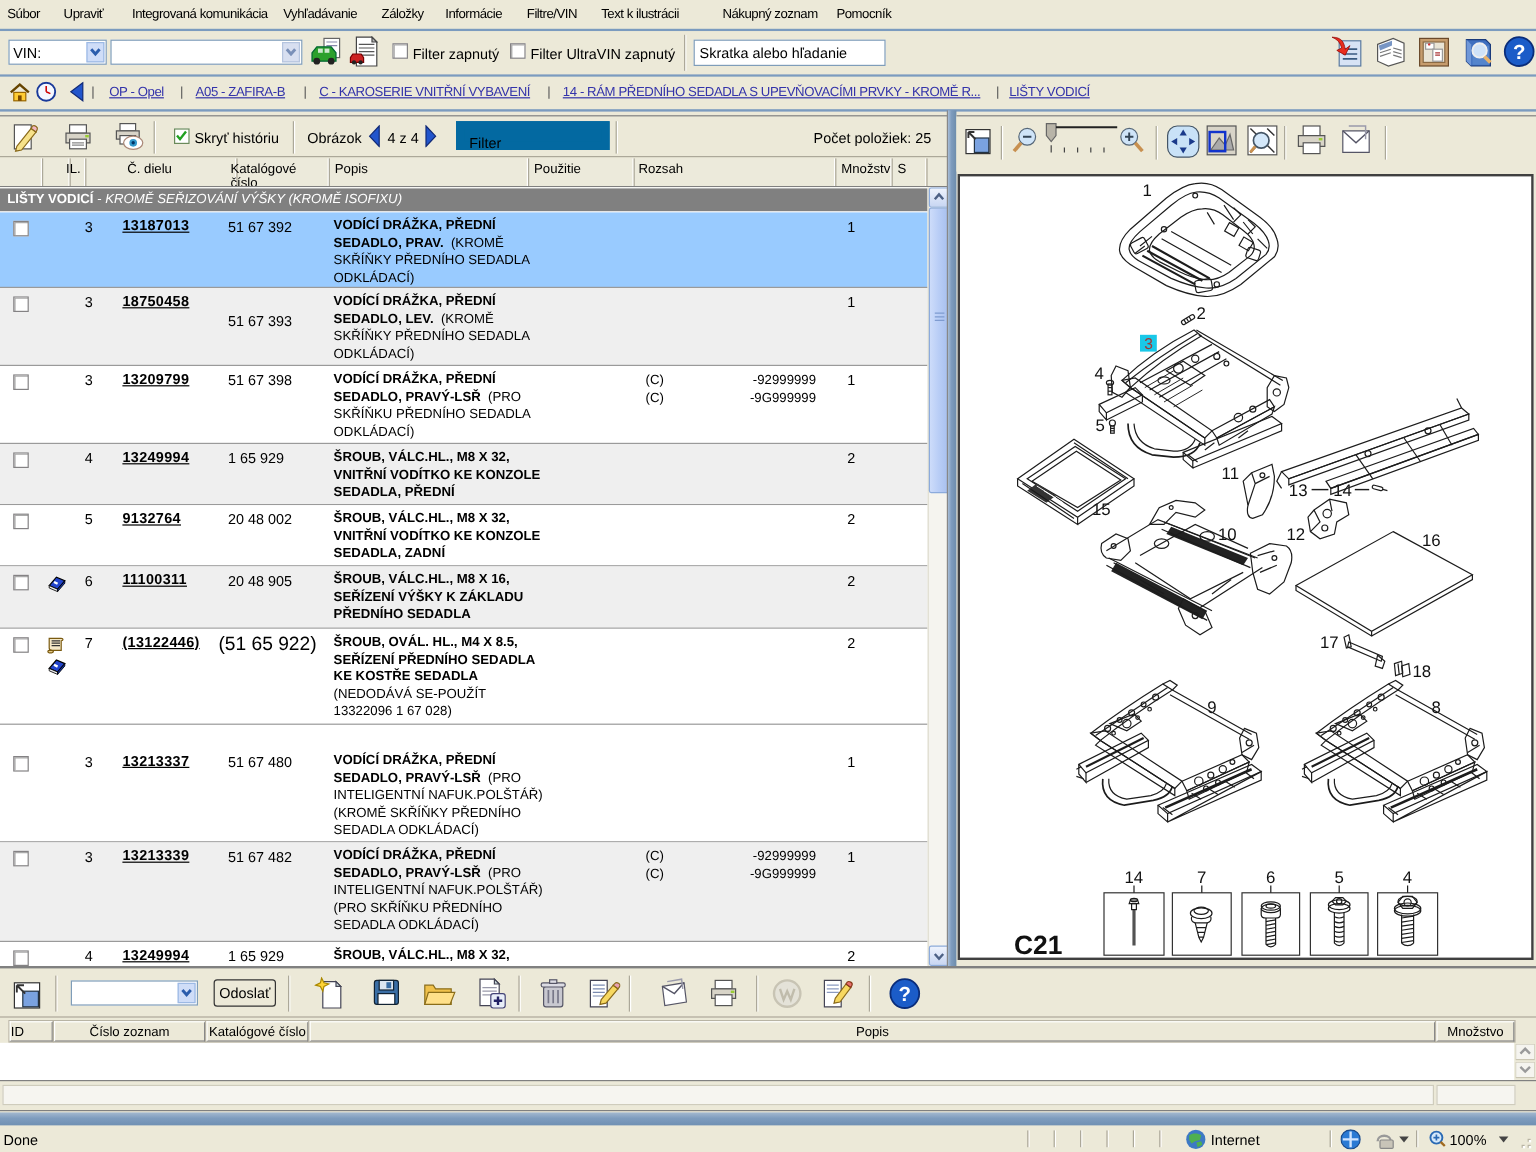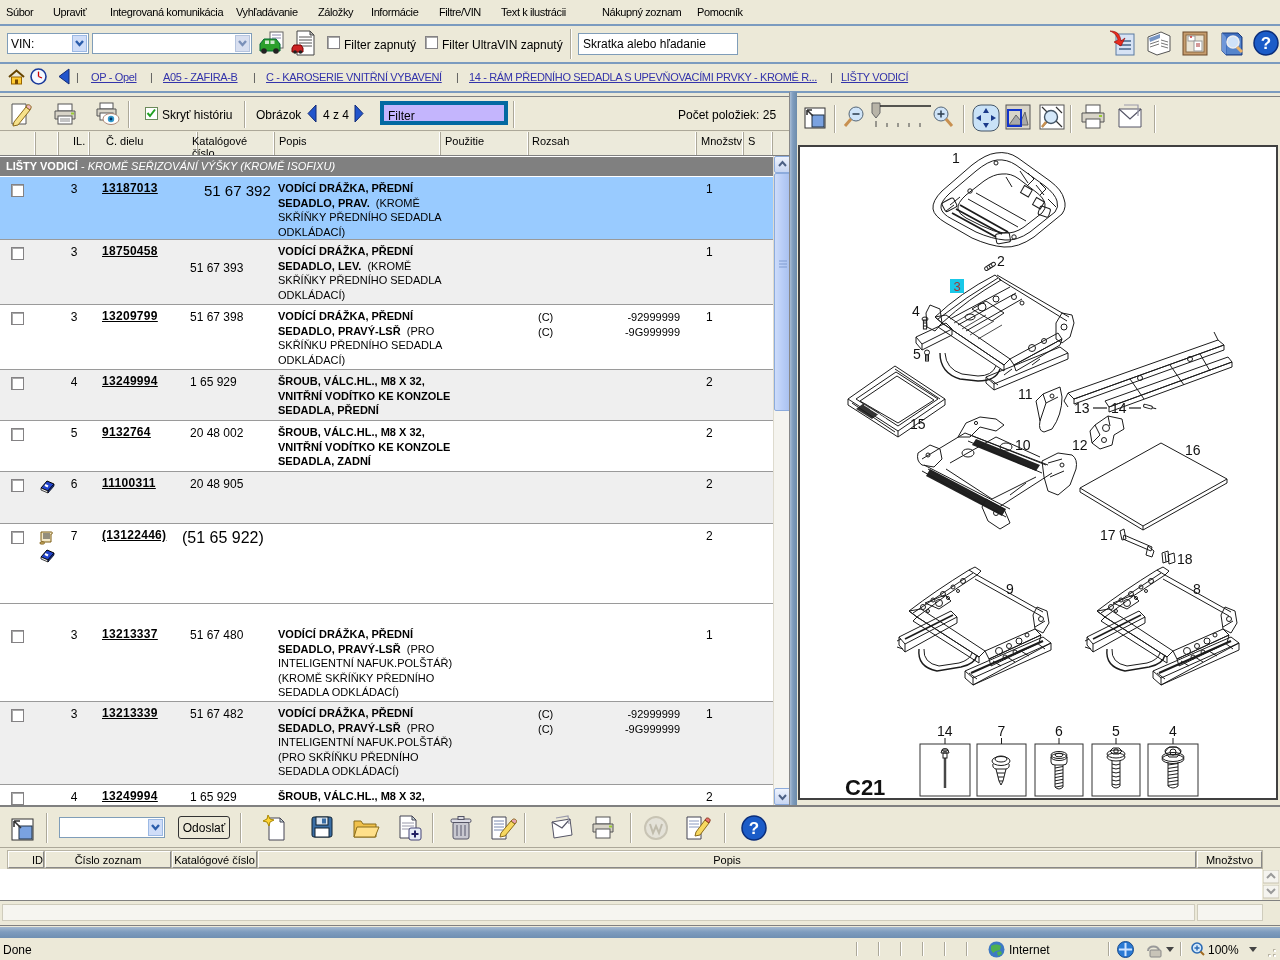--- a/index.html
+++ b/index.html
@@ -211,47 +211,47 @@
   <span class="ab" style="left:162px;top:11px;font-size:12px">Skryť históriu</span>
   <div class="sep-v" style="left:244px;top:4px;height:27px"></div>
   <span class="ab" style="left:256px;top:11px;font-size:12px">Obrázok</span>
   <svg class="ab" style="left:306px;top:7px" width="12" height="19">
       <path d="M10 1 L2 9.5 L10 18 Z" fill="#2255cc" stroke="#112a77"></path>
     </svg>
   <span class="ab" style="left:323px;top:11px;font-size:12px">4 z 4</span>
   <svg class="ab" style="left:353px;top:7px" width="12" height="19">
       <path d="M2 1 L10 9.5 L2 18 Z" fill="#2255cc" stroke="#112a77"></path>
     </svg>
-  <div class="ab" style="left:380px;top:4px;width:128px;height:24px;background:#c4b5fd;border:4px solid #0369a1">
+  <div class="ab" style="left:380px;top:4px;width:128px;height:24px;background:#0369a1;border:7px solid #0369a1">
     <span class="ab" style="left:4px;top:4px;font-size:12px">Filter</span>
   </div>
   <div class="sep-v" style="left:513px;top:4px;height:27px"></div>
   <span class="ab" style="left:678px;top:11px;font-size:12px">Počet položiek: 25</span>
 </div>
 
 <div class="ab" style="left:0;top:132px;width:790px;height:24px;background:#eceadb;border-bottom:1px solid #808080">
   <div class="hcell" style="left:0;width:36px"></div>
   <div class="hcell" style="left:36px;width:23px"></div>
-  <div class="hcell" style="left:69px;width:21px">IL.</div>
+  <div class="hcell" style="left:51px;width:21px">IL.</div>
   <div class="hcell" style="left:102px;width:96px">Č. dielu</div>
   <div class="hcell" style="left:188px;width:87px">Katalógové<br>číslo</div>
   <div class="hcell" style="left:275px;width:166px">Popis</div>
   <div class="hcell" style="left:441px;width:88px">Použitie</div>
   <div class="hcell" style="left:528px;width:169px">Rozsah</div>
   <div class="hcell" style="left:697px;width:47px">Množstv</div>
   <div class="hcell" style="left:744px;width:29px">S</div>
 </div>
 
 <div class="ab" id="tbody" style="left:0;top:156px;width:790px;height:649px;overflow:hidden;background:#fff">
 <div class="secbar" style="top:1px"><b>LIŠTY VODICÍ</b> - <i>KROMĚ SEŘIZOVÁNÍ VÝŠKY (KROMĚ ISOFIXU)</i></div>
 <div class="row" style="top:21px;height:63px;background:#99cbff">
   <div class="cbx" style="left:11px;top:7px"></div>
   <span class="ab" style="left:59px;top:5px;width:30px;text-align:center;font-size:12px">3</span>
   <a class="plnk ab" style="left:102px;top:4px">13187013</a>
-  <span class="ab" style="left:204px;top:5px;font-size:15px">51 67 392</span>
+  <span class="ab" style="left:190px;top:5px;font-size:12px">51 67 392</span>
   <div class="rtxt" style="left:278px;top:4px;width:195px"><b>VODÍCÍ DRÁŽKA, PŘEDNÍ<br>SEDADLO, PRAV.</b>&nbsp; (KROMĚ<br>SKŘÍŇKY PŘEDNÍHO SEDADLA<br>ODKLÁDACÍ)</div>
   <span class="ab" style="left:706px;top:5px;font-size:12px">1</span>
 </div>
 <div class="row" style="top:84px;height:65px;background:#efefef">
   <div class="cbx" style="left:11px;top:7px"></div>
   <span class="ab" style="left:59px;top:5px;width:30px;text-align:center;font-size:12px">3</span>
   <a class="plnk ab" style="left:102px;top:4px">18750458</a>
   <span class="ab" style="left:190px;top:21px;font-size:12px">51 67 393</span>
   <div class="rtxt" style="left:278px;top:4px;width:195px"><b>VODÍCÍ DRÁŽKA, PŘEDNÍ<br>SEDADLO, LEV.</b>&nbsp; (KROMĚ<br>SKŘÍŇKY PŘEDNÍHO SEDADLA<br>ODKLÁDACÍ)</div>
   <span class="ab" style="left:706px;top:5px;font-size:12px">1</span>
@@ -286,20 +286,21 @@
   <div class="cbx" style="left:11px;top:7px"></div>
   <div class="ab" style="left:39px;top:6px"><svg width="17" height="16" viewBox="0 0 17 16">
           <path d="M2 10 L8 3 L15 6 L9 13 Z" fill="#2244cc" stroke="#000"></path>
           <path d="M2 10 L2 12 L9 15 L9 13 Z" fill="#eee" stroke="#000" stroke-width="0.7"></path>
           <path d="M9 15 L15 8 L15 6 L9 13 Z" fill="#1133aa" stroke="#000" stroke-width="0.7"></path>
           <path d="M6 7 L9 8.5" stroke="#fff" stroke-width="2"></path>
         </svg></div>
   <span class="ab" style="left:59px;top:5px;width:30px;text-align:center;font-size:12px">6</span>
   <a class="plnk ab" style="left:102px;top:4px">11100311</a>
   <span class="ab" style="left:190px;top:5px;font-size:12px">20 48 905</span>
+  <div class="rtxt" style="left:278px;top:4px;width:195px"><b>ŠROUB, VÁLC.HL., M8 X 16,<br>SEŘÍZENÍ VÝŠKY K ZÁKLADU<br>PŘEDNÍHO SEDADLA</b></div>
   <span class="ab" style="left:706px;top:5px;font-size:12px">2</span>
 </div>
 <div class="row" style="top:368px;height:80px;background:#ffffff">
   <div class="cbx" style="left:11px;top:7px"></div>
   <div class="ab" style="left:39px;top:6px"><svg width="16" height="15" viewBox="0 0 16 15">
           <path d="M2 2 L12 2 C14 2 14 4 12 4 L12 12 L4 12 C2 12 2 10 2 10 Z" fill="#f5e9c8" stroke="#7a5a10"></path>
           <g stroke="#333" stroke-width="1">
             <line x1="4" y1="4" x2="11" y2="4"></line>
             <line x1="4" y1="6" x2="11" y2="6"></line>
             <line x1="4" y1="8" x2="11" y2="8"></line>
@@ -308,20 +309,21 @@
         </svg></div>
   <div class="ab" style="left:39px;top:23px"><svg width="17" height="16" viewBox="0 0 17 16">
           <path d="M2 10 L8 3 L15 6 L9 13 Z" fill="#2244cc" stroke="#000"></path>
           <path d="M2 10 L2 12 L9 15 L9 13 Z" fill="#eee" stroke="#000" stroke-width="0.7"></path>
           <path d="M9 15 L15 8 L15 6 L9 13 Z" fill="#1133aa" stroke="#000" stroke-width="0.7"></path>
           <path d="M6 7 L9 8.5" stroke="#fff" stroke-width="2"></path>
         </svg></div>
   <span class="ab" style="left:59px;top:5px;width:30px;text-align:center;font-size:12px">7</span>
   <a class="plnk ab" style="left:102px;top:4px">(13122446)</a>
   <span class="ab" style="left:182px;top:5px;font-size:16px">(51 65 922)</span>
+  <div class="rtxt" style="left:278px;top:4px;width:195px"><b>ŠROUB, OVÁL. HL., M4 X 8.5,<br>SEŘÍZENÍ PŘEDNÍHO SEDADLA<br>KE KOSTŘE SEDADLA</b><br>(NEDODÁVÁ SE-POUŽÍT<br>13322096 1 67 028)</div>
   <span class="ab" style="left:706px;top:5px;font-size:12px">2</span>
 </div>
 <div class="row" style="top:467px;height:79px;background:#ffffff">
   <div class="cbx" style="left:11px;top:7px"></div>
   <span class="ab" style="left:59px;top:5px;width:30px;text-align:center;font-size:12px">3</span>
   <a class="plnk ab" style="left:102px;top:4px">13213337</a>
   <span class="ab" style="left:190px;top:5px;font-size:12px">51 67 480</span>
   <div class="rtxt" style="left:278px;top:4px;width:195px"><b>VODÍCÍ DRÁŽKA, PŘEDNÍ<br>SEDADLO, PRAVÝ-LSŘ</b>&nbsp; (PRO<br>INTELIGENTNÍ NAFUK.POLŠTÁŘ)<br>(KROMĚ SKŘÍŇKY PŘEDNÍHO<br>SEDADLA ODKLÁDACÍ)</div>
   <span class="ab" style="left:706px;top:5px;font-size:12px">1</span>
 </div>
@@ -816,21 +818,21 @@
     <path d="M22 6 L26 9 L27 7 C28 5 24.5 3 23 4.5 Z" fill="#e87070" stroke="#8a3a1a"></path>
   </svg>
   <div class="sep-v" style="left:724px;top:6px;height:30px"></div>
   <svg class="ab" style="left:740px;top:7px" width="28" height="28">
     <circle cx="14" cy="14" r="12" fill="#1b5cc8" stroke="#0a2d7a" stroke-width="1.5"></circle>
     <text x="14" y="20" text-anchor="middle" font-family="Liberation Sans" font-size="17" font-weight="bold" fill="#fff">?</text>
   </svg>
 </div>
 
 <div class="ab" style="left:0;top:849px;width:1280px;height:20px;background:#ece9d8" id="bheader">
-    <div class="ab" style="left:8px;top:2px;width:36px;height:17px;background:#ece9d8;border:1px solid #fff;border-right:1px solid #888;border-bottom:1px solid #888;box-shadow:0 0 0 1px #b8b4a4;text-align:right;padding-top:2px;font-size:11px">ID</div>
+    <div class="ab" style="left:8px;top:2px;width:36px;height:17px;background:#ece9d8;border:1px solid #fff;border-right:1px solid #888;border-bottom:1px solid #888;box-shadow:0 0 0 1px #b8b4a4;text-align:left;padding-top:2px;font-size:11px">ID</div>
 <div class="ab" style="left:45px;top:2px;width:126px;height:17px;background:#ece9d8;border:1px solid #fff;border-right:1px solid #888;border-bottom:1px solid #888;box-shadow:0 0 0 1px #b8b4a4;text-align:center;padding-top:2px;font-size:11px">Číslo zoznam</div>
 <div class="ab" style="left:172px;top:2px;width:85px;height:17px;background:#ece9d8;border:1px solid #fff;border-right:1px solid #888;border-bottom:1px solid #888;box-shadow:0 0 0 1px #b8b4a4;text-align:center;padding-top:2px;font-size:11px">Katalógové číslo</div>
 <div class="ab" style="left:258px;top:2px;width:938px;height:17px;background:#ece9d8;border:1px solid #fff;border-right:1px solid #888;border-bottom:1px solid #888;box-shadow:0 0 0 1px #b8b4a4;text-align:center;padding-top:2px;font-size:11px">Popis</div>
 <div class="ab" style="left:1197px;top:2px;width:65px;height:17px;background:#ece9d8;border:1px solid #fff;border-right:1px solid #888;border-bottom:1px solid #888;box-shadow:0 0 0 1px #b8b4a4;text-align:center;padding-top:2px;font-size:11px">Množstvo</div>
   </div>
 <div class="ab" style="left:0;top:869px;width:1262px;height:31px;background:#fff"></div>
 <div class="ab" style="left:1262px;top:869px;width:18px;height:31px;background:#ece9d8">
   <svg width="16" height="14" style="position:absolute;top:1px;left:1px">
       <rect x="0" y="0" width="16" height="13" fill="#f5f4ef" stroke="#c9c5b2"></rect>
       <path d="M4 8 L8 4 L12 8" stroke="#9a9a9a" stroke-width="2" fill="none"></path>

